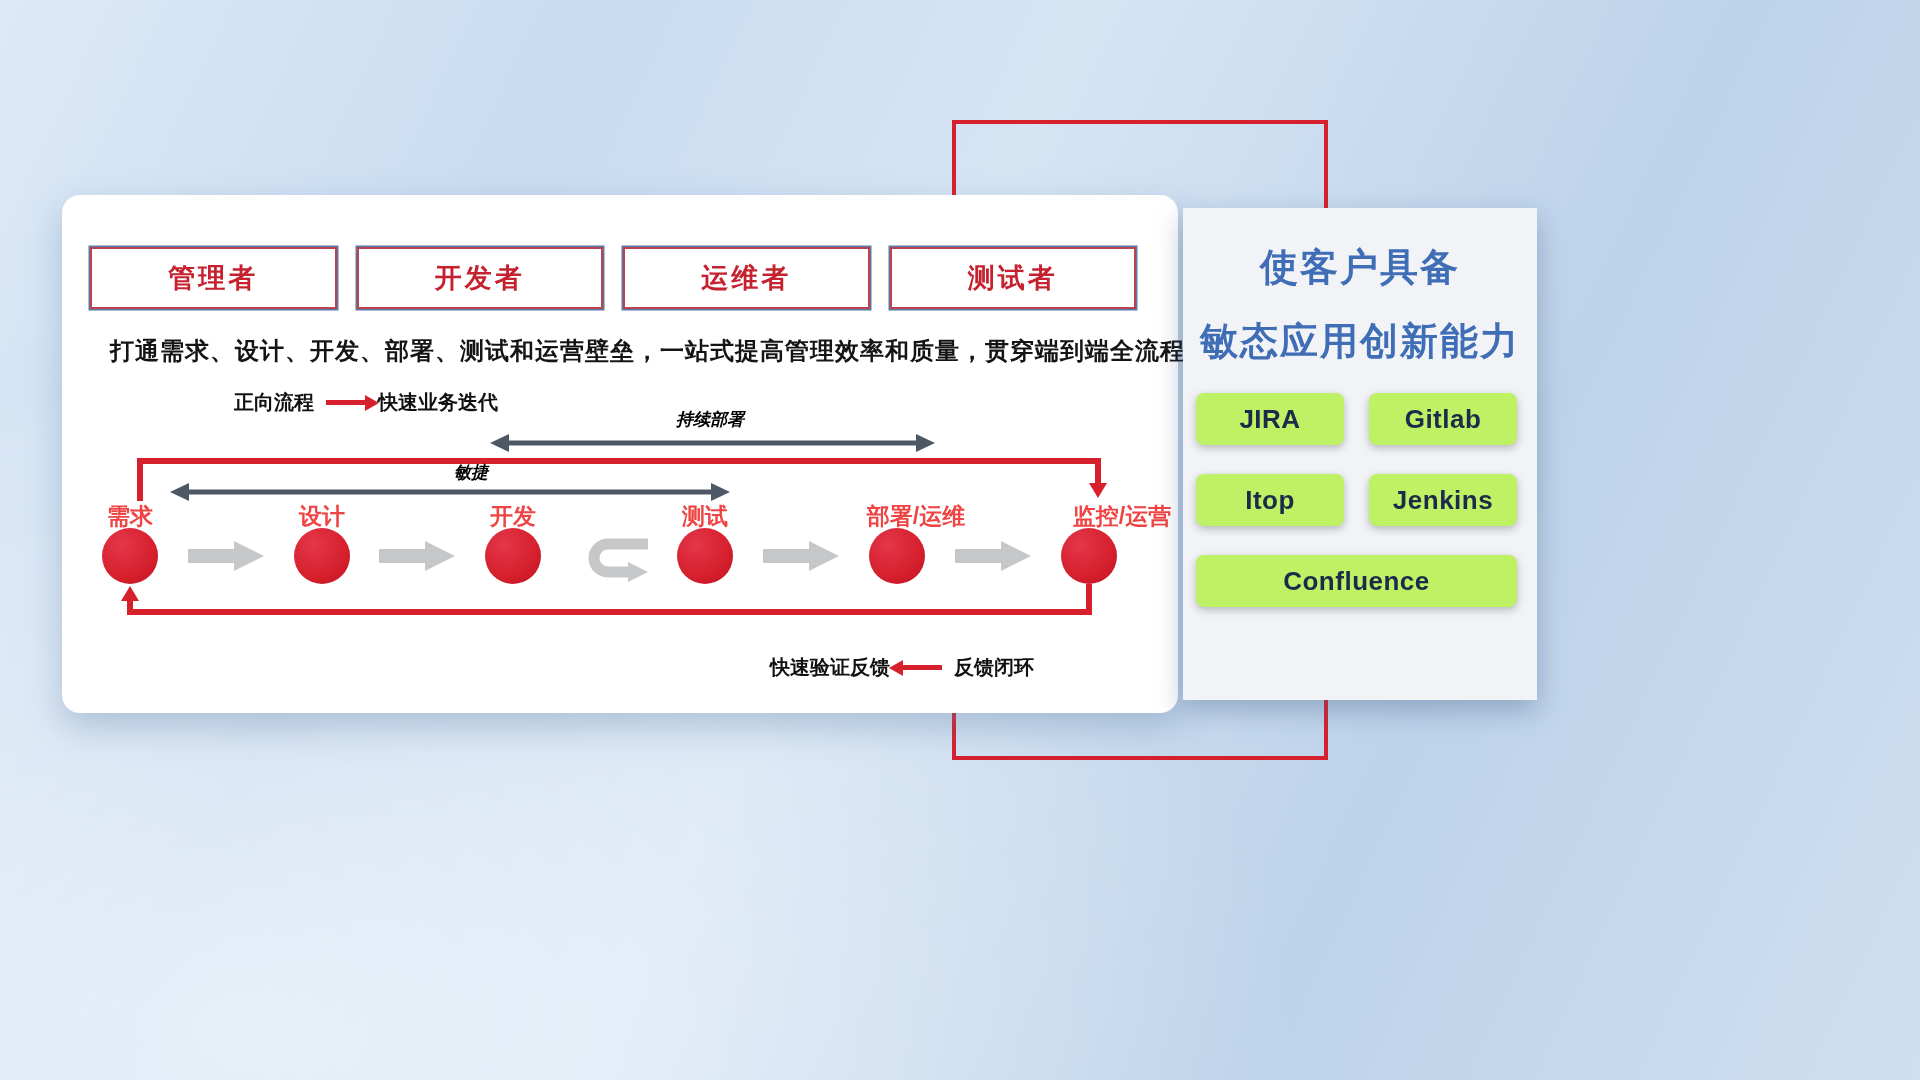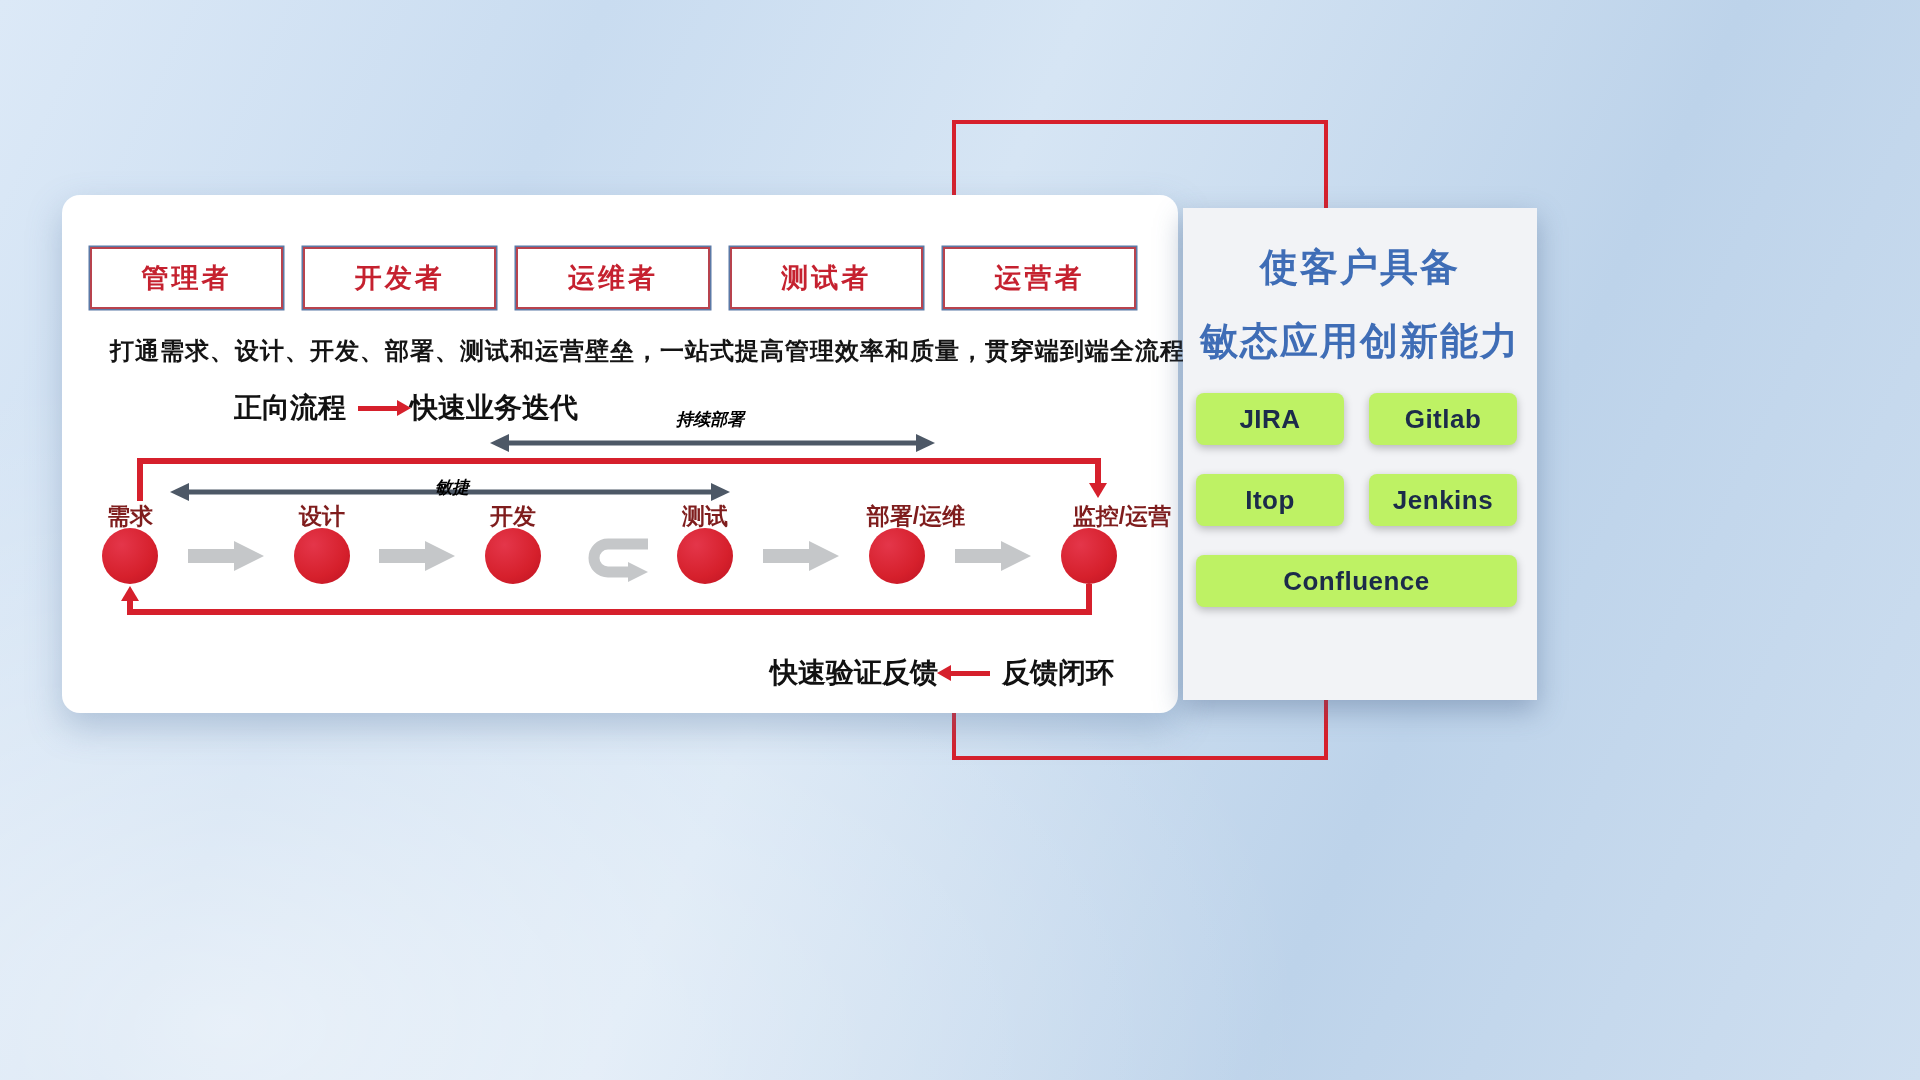--- a/index.html
+++ b/index.html
@@ -38,43 +38,43 @@
     flex:1;height:62px;display:flex;align-items:center;justify-content:center;
     background:#fff;border:2px solid #b8434e;box-shadow:0 0 0 1.5px #5b79a6;
   }
   .role-box span{color:var(--role-text,#c5212f);font-size:27px;font-weight:700;letter-spacing:3px;}
 
   .subtitle{
     position:absolute;left:48px;top:140px;width:1035px;
     font-size:24px;font-weight:700;color:#141414;letter-spacing:1px;white-space:nowrap;
   }
 
-  .legend{display:flex;align-items:center;gap:12px;font-size:28px;font-weight:700;color:#111;}
+  .legend{display:flex;align-items:center;gap:12px;font-size:20px;font-weight:700;color:#111;}
   .legend-forward{position:absolute;left:172px;top:194px;}
   .legend-feedback{position:absolute;left:708px;top:459px;}
 
   .arrow-right,.arrow-left{position:relative;width:40px;height:5px;background:var(--accent-red,#d6202c);display:inline-block;}
   .arrow-right::after{
     content:"";position:absolute;right:-13px;top:-5.5px;
     border-left:14px solid var(--accent-red,#d6202c);border-top:8px solid transparent;border-bottom:8px solid transparent;
   }
   .arrow-left::before{
     content:"";position:absolute;left:-13px;top:-5.5px;
     border-right:14px solid var(--accent-red,#d6202c);border-top:8px solid transparent;border-bottom:8px solid transparent;
   }
 
   .flow-svg{position:absolute;left:0;top:0;width:1116px;height:518px;pointer-events:none;}
 
   .flow-label{position:absolute;transform:translateX(-50%);font-size:17px;font-weight:700;color:#000000;white-space:nowrap;font-style:italic;}
   .label-cd{left:648px;top:213px;}
-  .label-agile{left:390px;top:266px;margin-top:15px;}
+  .label-agile{left:409px;top:266px;}
 
   .node-label{
     position:absolute;top:306px;transform:translateX(-50%);
-    font-size:23px;font-weight:600;color:#7f1d1d;white-space:nowrap;z-index:4;
+    font-size:23px;font-weight:600;color:#ef4444;white-space:nowrap;z-index:4;
   }
   .circle{
     position:absolute;top:333px;width:56px;height:56px;border-radius:50%;z-index:4;
     background:radial-gradient(circle at 35% 30%, #e4364a 0%, var(--accent-red,#d6202c) 60%, #bd1322 100%);
     transform:translateX(-50%);
   }
 
   
   .right-panel{
     position:absolute;left:1183px;top:208px;width:354px;height:492px;
@@ -105,23 +105,20 @@
           <span>管理者</span>
         </div>
       <div class="role-box">
           <span>开发者</span>
         </div>
       <div class="role-box">
           <span>运维者</span>
         </div>
       <div class="role-box">
           <span>测试者</span>
-        </div>
-      <div class="role-box">
-          <span>运营者</span>
         </div>
     </div>
 
     <div class="subtitle">打通需求、设计、开发、部署、测试和运营壁垒，一站式提高管理效率和质量，贯穿端到端全流程</div>
 
     <div class="legend legend-forward">
       <span>正向流程</span>
       <span class="arrow-right"></span>
       <span>快速业务迭代</span>
     </div>

